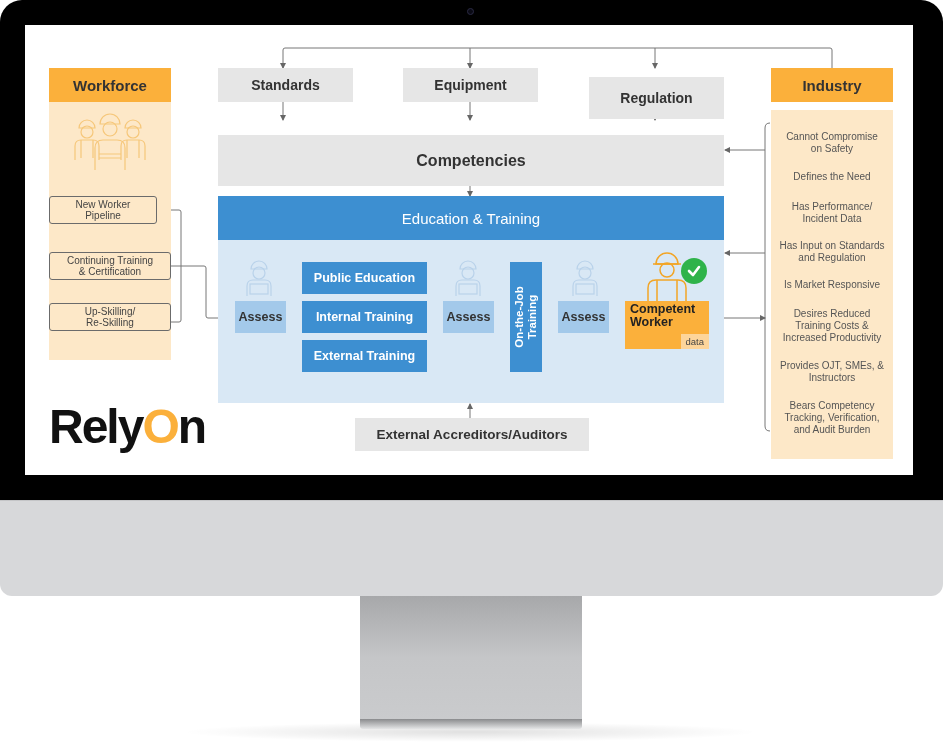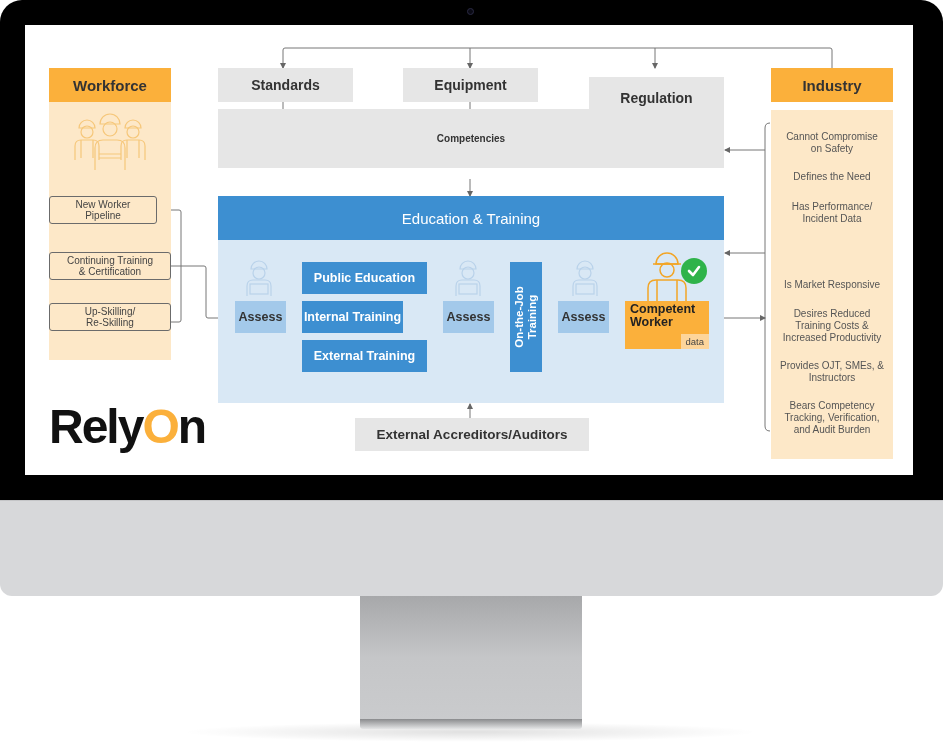--- a/index.html
+++ b/index.html
@@ -132,21 +132,21 @@
     <div>
         <div>Up-Skilling/</div>
         <div>Re-Skilling</div>
       </div>
   </div>
 
   <div class="abs grey-box" style="left:193px;top:43px;width:135px;height:34px;">Standards</div>
   <div class="abs grey-box" style="left:378px;top:43px;width:135px;height:34px;">Equipment</div>
   <div class="abs grey-box" style="left:564px;top:52px;width:135px;height:42px;">Regulation</div>
 
-  <div class="abs grey-box" style="left:193px;top:84px;width:506px;height:59px;font-size:10px;">Competencies</div>
+  <div class="abs grey-box" style="left:193px;top:110px;width:506px;height:51px;font-size:16px;">Competencies</div>
 
   <div class="abs blue-head" style="left:193px;top:171px;width:506px;height:44px;font-size:15px;">Education &amp; Training</div>
   <div class="abs blue-body" style="left:193px;top:215px;width:506px;height:163px;"></div>
 
   <svg class="abs" style="left:219px;top:233px;" width="30" height="40" viewBox="0 0 30 40">
       <g fill="none" stroke="#b9d2ea" stroke-width="1.2">
         <path d="M7,11 a8,8 0 0 1 16,0 z"></path>
         <circle cx="15" cy="15" r="6"></circle>
         <path d="M3,38 L3,28 Q3,22 9,22 L21,22 Q27,22 27,28 L27,38"></path>
         <rect x="6" y="26" width="18" height="10"></rect>
@@ -164,21 +164,21 @@
       <g fill="none" stroke="#b9d2ea" stroke-width="1.2">
         <path d="M7,11 a8,8 0 0 1 16,0 z"></path>
         <circle cx="15" cy="15" r="6"></circle>
         <path d="M3,38 L3,28 Q3,22 9,22 L21,22 Q27,22 27,28 L27,38"></path>
         <rect x="6" y="26" width="18" height="10"></rect>
       </g>
     </svg>
 
   <div class="abs assess" style="left:210px;top:276px;width:51px;height:32px;">Assess</div>
   <div class="abs prog" style="left:277px;top:237px;width:125px;height:32px;">Public Education</div>
-  <div class="abs prog" style="left:277px;top:276px;width:101px;height:32px;">Internal Training</div>
+  <div class="abs prog" style="left:277px;top:276px;width:125px;height:32px;">Internal Training</div>
   <div class="abs prog" style="left:277px;top:315px;width:125px;height:32px;">External Training</div>
   <div class="abs assess" style="left:418px;top:276px;width:51px;height:32px;">Assess</div>
   <div class="abs ojt" style="left:485px;top:237px;width:32px;height:110px;">
     <span>
         <span style="display:block;transform:none;">On-the-Job</span>
         <span style="display:block;transform:none;">Training</span>
       </span>
   </div>
   <div class="abs assess" style="left:533px;top:276px;width:51px;height:32px;">Assess</div>
 
@@ -216,20 +216,24 @@
         <div>Cannot Compromise</div>
         <div>on Safety</div>
       </div>
     <div class="ind-item" style="top:61px;">
         <div>Defines the Need</div>
       </div>
     <div class="ind-item" style="top:91px;">
         <div>Has Performance/</div>
         <div>Incident Data</div>
       </div>
+    <div class="ind-item" style="top:130px;">
+        <div>Has Input on Standards</div>
+        <div>and Regulation</div>
+      </div>
     <div class="ind-item" style="top:169px;">
         <div>Is Market Responsive</div>
       </div>
     <div class="ind-item" style="top:198px;">
         <div>Desires Reduced</div>
         <div>Training Costs &amp;</div>
         <div>Increased Productivity</div>
       </div>
     <div class="ind-item" style="top:250px;">
         <div>Provides OJT, SMEs, &amp;</div>

